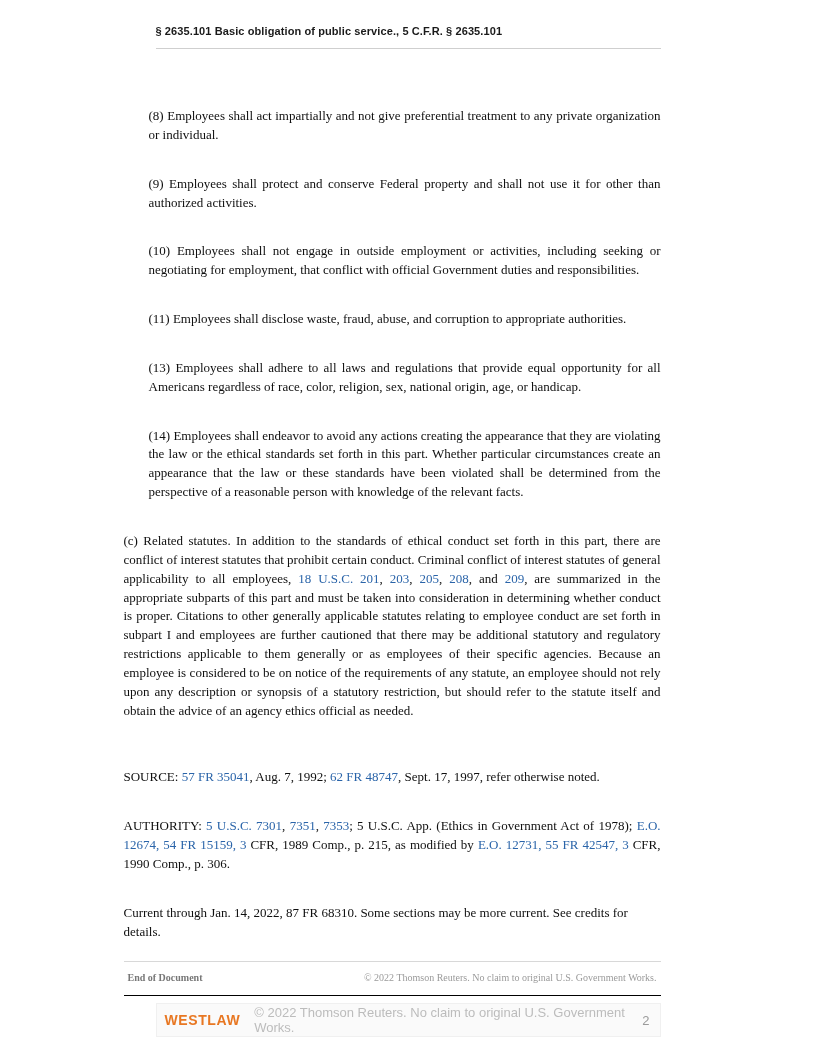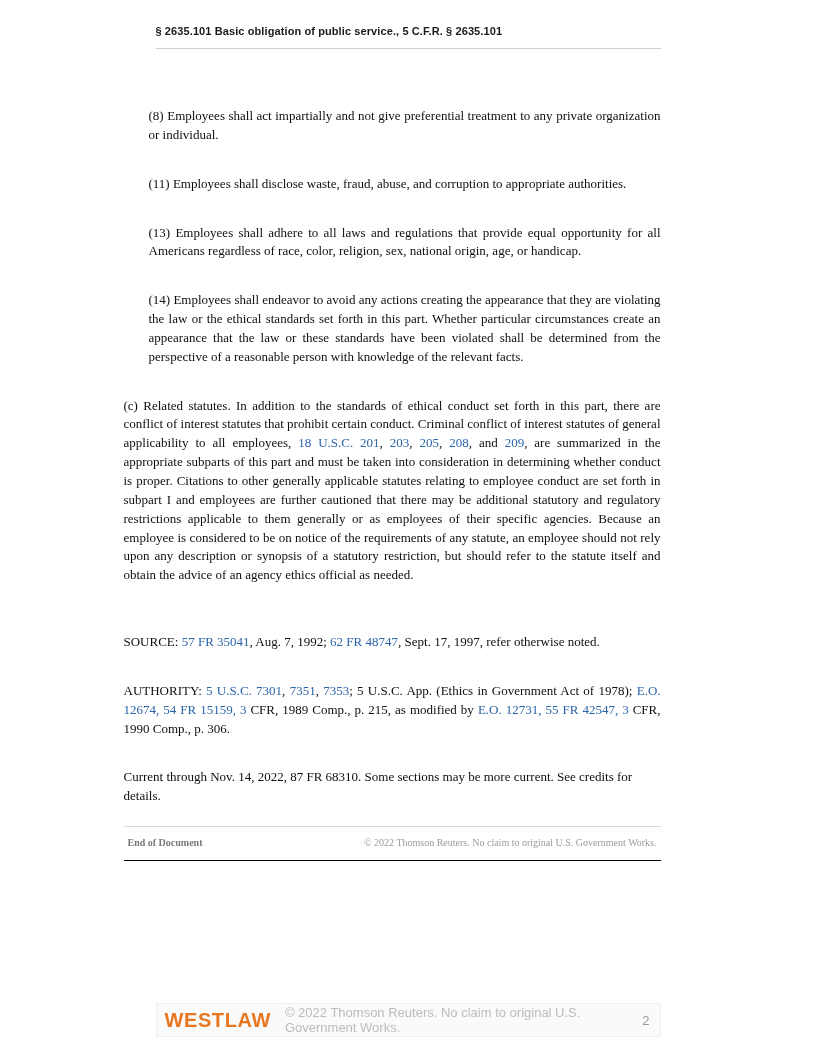--- a/index.html
+++ b/index.html
@@ -64,21 +64,21 @@
     display: flex;
     align-items: center;
     background: #fafafa;
     border: 1px solid #f0f0f0;
     padding: 0 8px;
     font-family: "Liberation Sans", sans-serif;
   }
   .westlaw-logo {
     color: #e87722;
     font-weight: bold;
-    font-size: 20px;
+    font-size: 14px;
     letter-spacing: 0.6px;
     cursor: pointer;
   }
   .bar-copyright {
     color: #bcbcbc;
     font-size: 13px;
     margin-left: 14px;
     flex: 1;
     text-align: left;
   }
@@ -90,37 +90,39 @@
 <div class="page">
 
   <header class="doc-header">
     <div class="doc-header-title">§ 2635.101 Basic obligation of public service., 5 C.F.R. § 2635.101</div>
   </header>
 
   <main class="doc-body">
 
     <div class="para indented">(8) Employees shall act impartially and not give preferential treatment to any private organization or individual.</div>
 
+    <div class="para indented">(9) Employees shall protect and conserve Federal property and shall not use it for other than authorized activities.</div>
 
+    <div class="para indented">(10) Employees shall not engage in outside employment or activities, including seeking or negotiating for employment, that conflict with official Government duties and responsibilities.</div>
 
     <div class="para indented">(11) Employees shall disclose waste, fraud, abuse, and corruption to appropriate authorities.</div>
 
 
     <div class="para indented">(13) Employees shall adhere to all laws and regulations that provide equal opportunity for all Americans regardless of race, color, religion, sex, national origin, age, or handicap.</div>
 
     <div class="para indented">(14) Employees shall endeavor to avoid any actions creating the appearance that they are violating the law or the ethical standards set forth in this part. Whether particular circumstances create an appearance that the law or these standards have been violated shall be determined from the perspective of a reasonable person with knowledge of the relevant facts.</div>
 
     <div class="para"><span>(c) Related statutes. In addition to the standards of ethical conduct set forth in this part, there are conflict of interest statutes that prohibit certain conduct. Criminal conflict of interest statutes of general applicability to all employees, </span><a href="#" class="doc-link">18 U.S.C. 201</a><span>, </span><a href="#" class="doc-link">203</a><span>, </span><a href="#" class="doc-link">205</a><span>, </span><a href="#" class="doc-link">208</a><span>, and </span><a href="#" class="doc-link">209</a><span>, are summarized in the appropriate subparts of this part and must be taken into consideration in determining whether conduct is proper. Citations to other generally applicable statutes relating to employee conduct are set forth in subpart I and employees are further cautioned that there may be additional statutory and regulatory restrictions applicable to them generally or as employees of their specific agencies. Because an employee is considered to be on notice of the requirements of any statute, an employee should not rely upon any description or synopsis of a statutory restriction, but should refer to the statute itself and obtain the advice of an agency ethics official as needed.</span></div>
 
     <div class="para source-para"><span>SOURCE: </span><a href="#" class="doc-link">57 FR 35041</a><span>, Aug. 7, 1992; </span><a href="#" class="doc-link">62 FR 48747</a><span>, Sept. 17, 1997, refer otherwise noted.</span></div>
 
     <div class="para"><span>AUTHORITY: </span><a href="#" class="doc-link">5 U.S.C. 7301</a><span>, </span><a href="#" class="doc-link">7351</a><span>, </span><a href="#" class="doc-link">7353</a><span>; 5 U.S.C. App. (Ethics in Government Act of 1978); </span><a href="#" class="doc-link">E.O. 12674, 54 FR 15159, 3</a><span> CFR, 1989 Comp., p. 215, as modified by </span><a href="#" class="doc-link">E.O. 12731, 55 FR 42547, 3</a><span> CFR, 1990 Comp., p. 306.</span></div>
 
 
-    <div class="currentness">Current through Nov. 14, 2022, 87 FR 68310. Some sections may be more current. See credits for details.</div>
+    <div class="currentness">Current through Jan. 14, 2022, 87 FR 68310. Some sections may be more current. See credits for details.</div>
 
     <div class="end-row">
       <span class="end-of-doc">End of Document</span>
       <span class="end-copyright">© 2022 Thomson Reuters. No claim to original U.S. Government Works.</span>
     </div>
 
   </main>
 
   <footer class="bottom-bar">
     <span class="westlaw-logo">WESTLAW</span>

